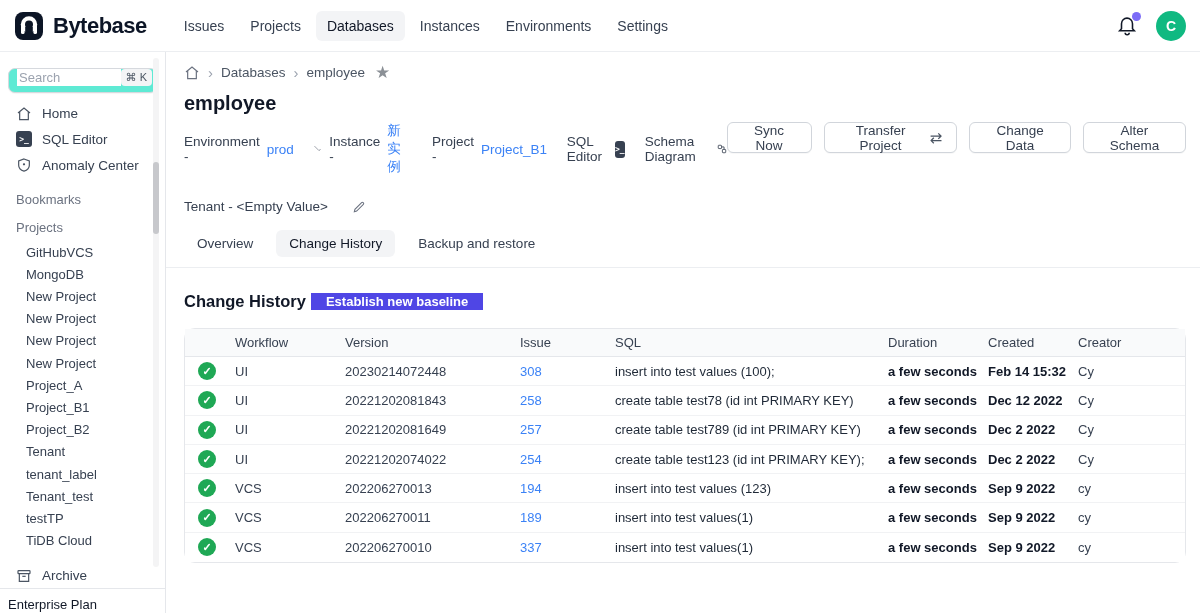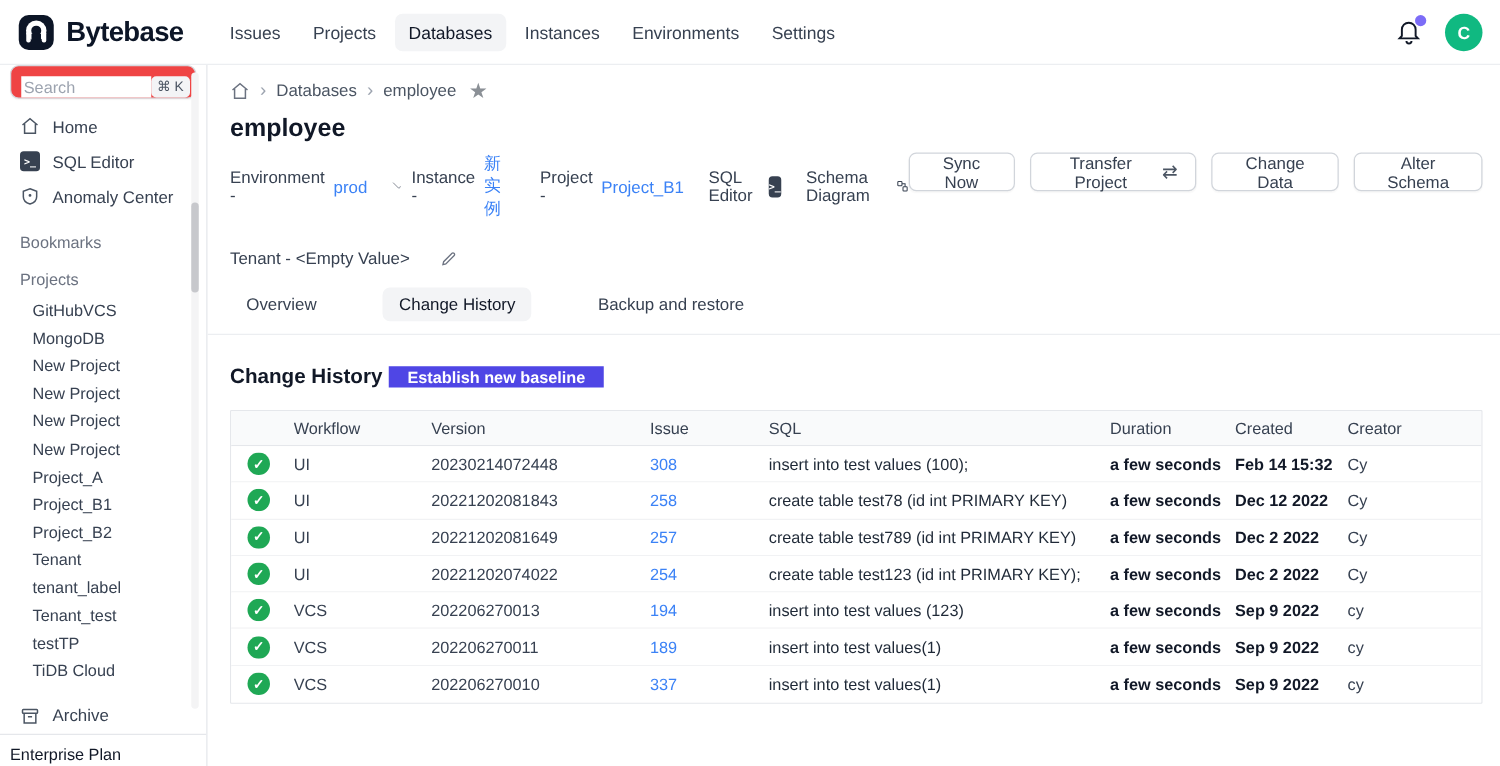--- a/index.html
+++ b/index.html
@@ -24,22 +24,22 @@
   .notif-dot{position:absolute;top:-2px;right:-1px;width:9px;height:9px;border-radius:50%;background:var(--dot);}
   .avatar{width:30px;height:30px;border-radius:50%;background:var(--avatar);color:#fff;display:flex;
           align-items:center;justify-content:center;font-size:14px;font-weight:600;}
 
   
   .shell{display:flex;height:561px;}
   .sidebar{width:166px;border-right:1px solid var(--border);display:flex;flex-direction:column;position:relative;flex-shrink:0;}
   .main{flex:1;padding:0 14px 0 18px;overflow:hidden;}
 
   
-  .searchbox{margin:0 8px 8px 8px;height:27px;border:1px solid #d6d9de;border-radius:7px;display:flex;
-             align-items:flex-end;box-shadow:0 1px 1px rgba(0,0,0,.04);padding:0 4px 0 8px;background:#ef4444;}
+  .searchbox{margin:16px 8px 8px 8px;height:27px;border:1px solid #d6d9de;border-radius:7px;display:flex;
+             align-items:flex-start;box-shadow:0 1px 1px rgba(0,0,0,.04);padding:0 4px 0 8px;background:#5eead4;}
   .searchbox input{border:none;outline:none;width:100%;font-size:13px;font-family:inherit;color:#374151;min-width:0;}
   .searchbox input::placeholder{color:#9ca3af;}
   .kbd{font-size:11px;color:#4b5563;background:#f3f4f6;border-radius:4px;padding:2px 5px;white-space:nowrap;}
   .side-item{display:flex;align-items:center;gap:10px;height:28px;padding:0 16px;color:#374151;cursor:pointer;}
   .side-item svg{width:16px;height:16px;stroke:#4b5563;flex-shrink:0;}
   .term-icon{width:16px;height:16px;background:#374151;border-radius:3px;color:#fff;
              font-family:"DejaVu Sans Mono",monospace;font-size:8px;font-weight:700;display:flex;
              align-items:center;justify-content:center;flex-shrink:0;}
   .section-label{color:#6b7280;padding:0 16px;height:18px;display:flex;align-items:center;font-size:13px;}
   .lbl-bookmarks{margin-top:13px;}
@@ -70,33 +70,33 @@
              font-family:"DejaVu Sans Mono",monospace;font-size:8px;font-weight:700;display:flex;
              align-items:center;justify-content:center;}
   .schema-icon{width:16px;height:16px;stroke:#374151;}
   .actions{display:flex;gap:12px;align-items:center;}
   .btn{height:31px;padding:0 14px;border:1px solid #d1d5db;border-radius:6px;background:#fff;
        font-size:13.5px;font-weight:400;color:#374151;display:flex;align-items:center;gap:7px;
        cursor:pointer;box-shadow:0 1px 1px rgba(0,0,0,.03);font-family:inherit;}
   .swap{font-size:15px;color:#4b5563;line-height:1;}
 
   
-  .tabs{display:flex;align-items:center;gap:40px;margin-top:16px;padding-bottom:10px;
+  .tabs{display:flex;align-items:center;gap:10px;margin-top:16px;padding-bottom:10px;
         border-bottom:1px solid #eceef1;margin-left:-18px;margin-right:-14px;padding-left:18px;}
   .tab{padding:6px 13px;border-radius:6px;color:#374151;cursor:pointer;font-size:13.5px;}
   .tab.active{background:#f3f4f6;color:#111827;font-weight:500;}
 
   
   .section-head{display:flex;align-items:center;margin-top:24px;}
   .section-title{font-size:16.5px;font-weight:700;color:#111827;}
   .baseline-btn{margin-left:5px;background:var(--accent);color:#fff;border:none;border-radius:0;
                 height:17px;padding:0 15px;font-size:13px;font-weight:600;cursor:pointer;font-family:inherit;}
 
   
-  .table{margin-top:17px;border:1px solid var(--border);border-radius:1px;}
+  .table{margin-top:17px;border:1px solid var(--border);border-radius:11px;}
   .tgrid{display:grid;grid-template-columns:50px 110px 175px 95px 273px 100px 90px 1fr;align-items:center;}
   .thead{background:#f9fafb;height:28px;color:#9ca3af;font-size:12px;border-bottom:1px solid var(--border);}
   .trow{height:29.3px;border-bottom:1px solid #f1f2f4;background:#fff;}
   .trow:last-child{border-bottom:none;}
   .td{font-size:13px;color:#374151;overflow:hidden;white-space:nowrap;text-overflow:ellipsis;padding-right:6px;}
   .td-status{display:flex;justify-content:center;}
   .check{width:18px;height:18px;border-radius:50%;background:var(--success);color:#fff;font-size:11px;
          font-weight:700;display:flex;align-items:center;justify-content:center;}
   .td-issue{color:var(--link);font-weight:500;cursor:pointer;}
   .td-sql{color:#1f2937;font-weight:500;}

